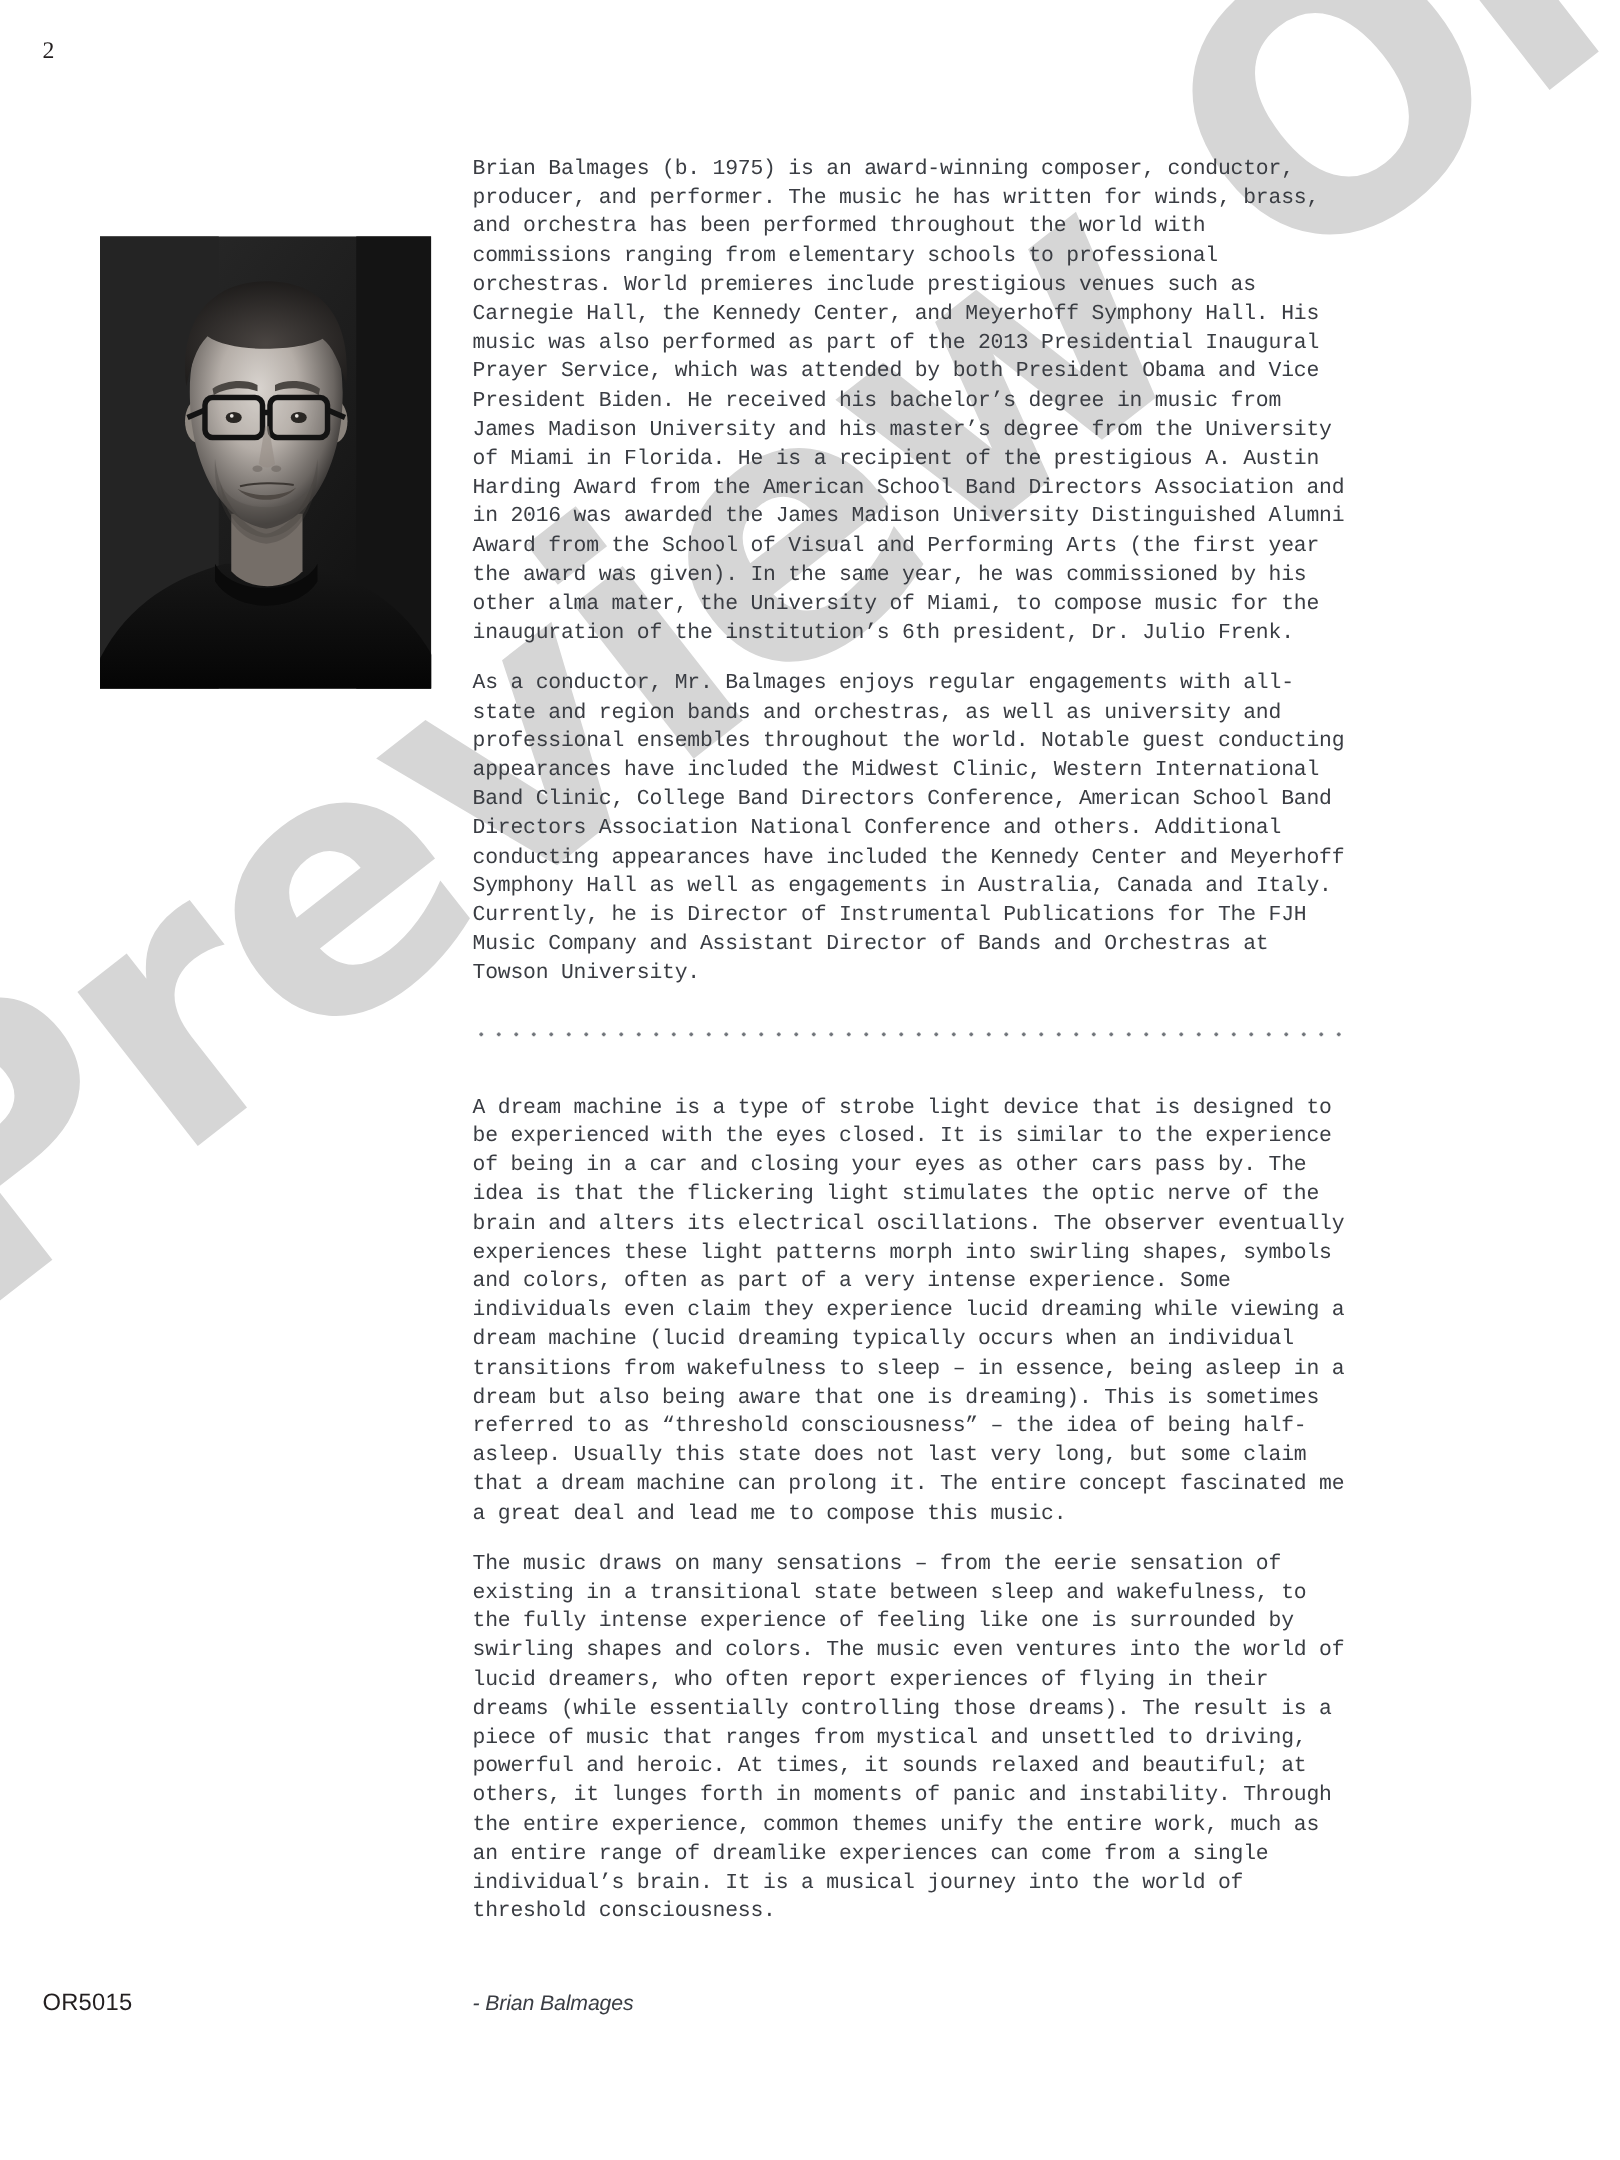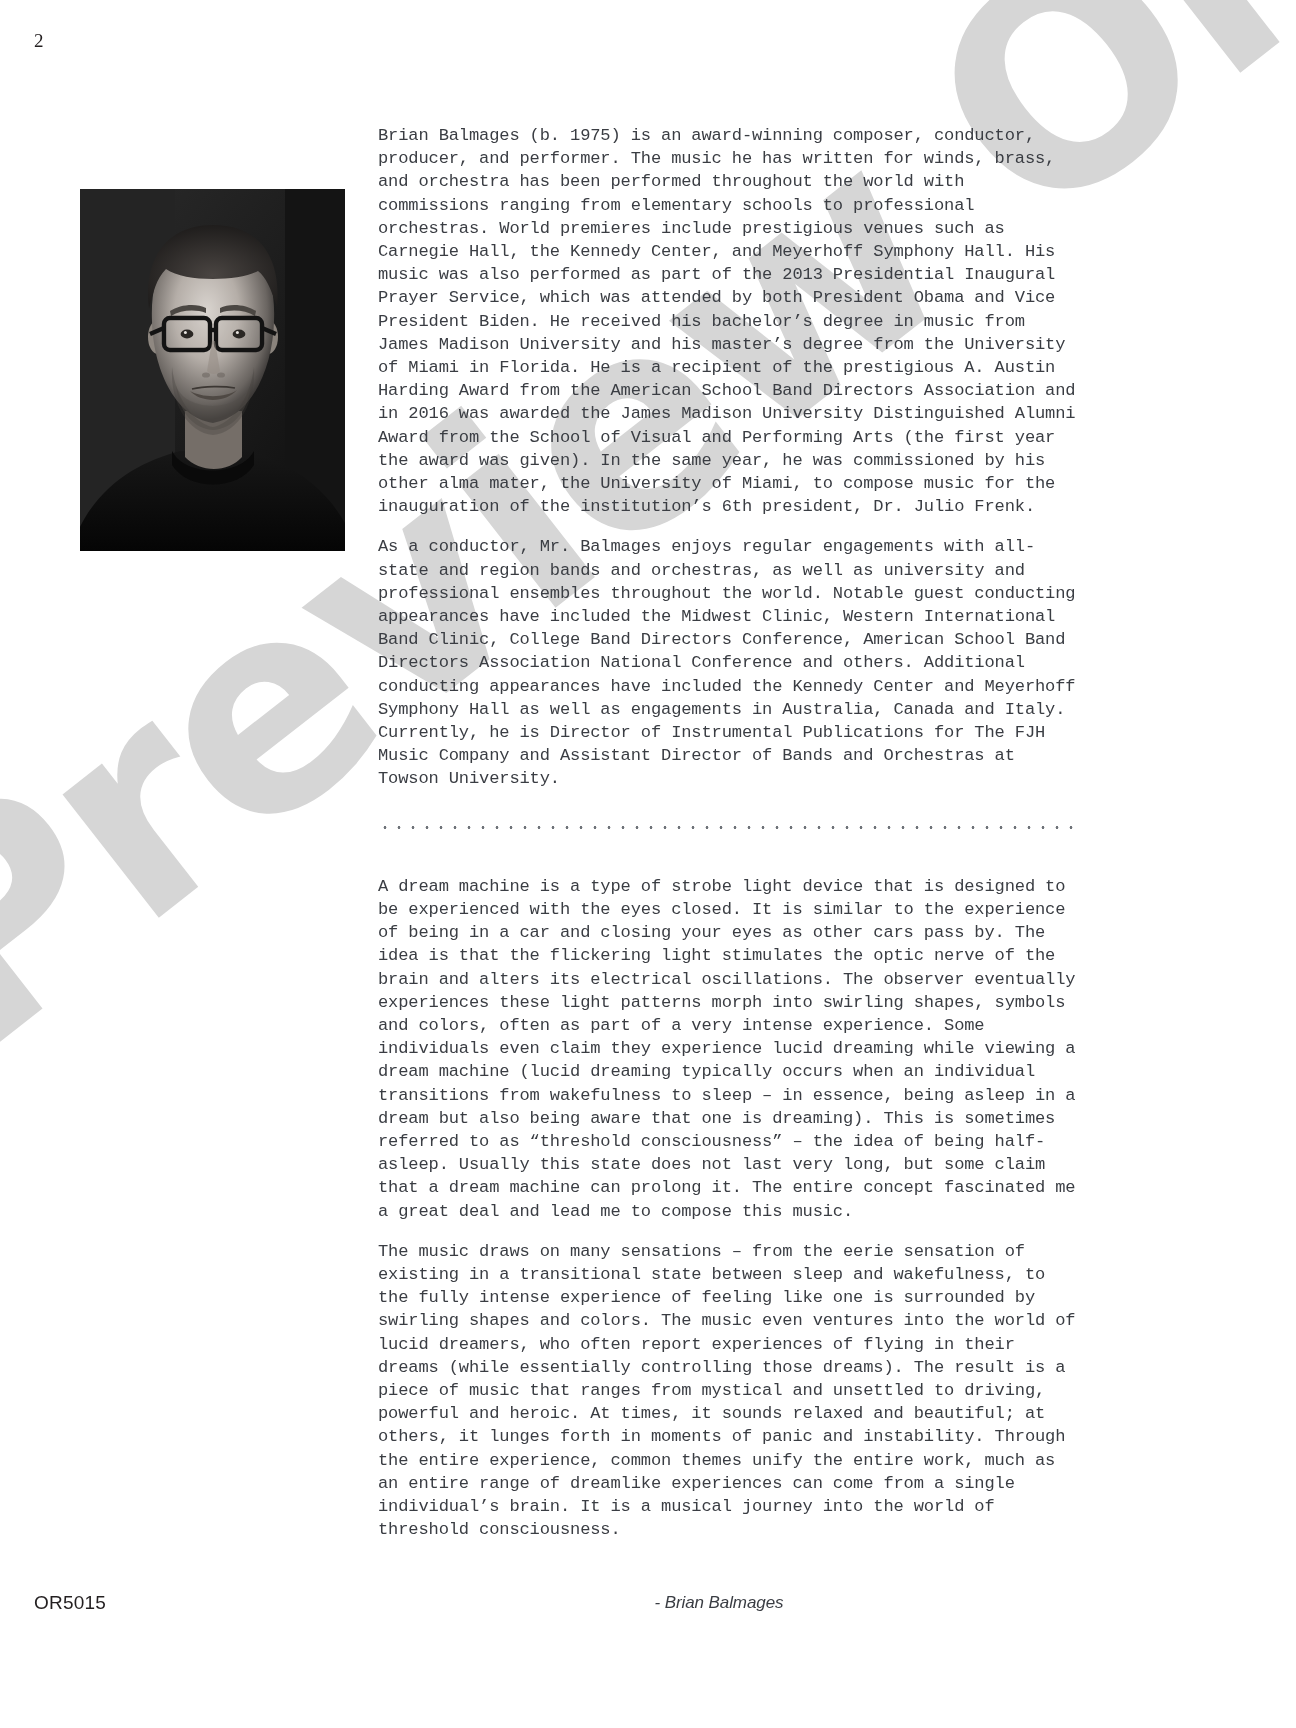--- a/index.html
+++ b/index.html
@@ -116,21 +116,21 @@
     background-position: left center;
   }
 
   .section-two { margin-top: 46px; }
 
   .attribution {
     font-family: "Liberation Sans", sans-serif;
     font-style: italic;
     font-size: 17px;
     color: #3a3d43;
-    text-align: center;
+    text-align: left;
     margin: 52px 18px 0 0;
     letter-spacing: -0.1px;
   }
 </style>
 </head>
 <body>
 
 <div class="page">
 
   <div class="page-number">2</div>

